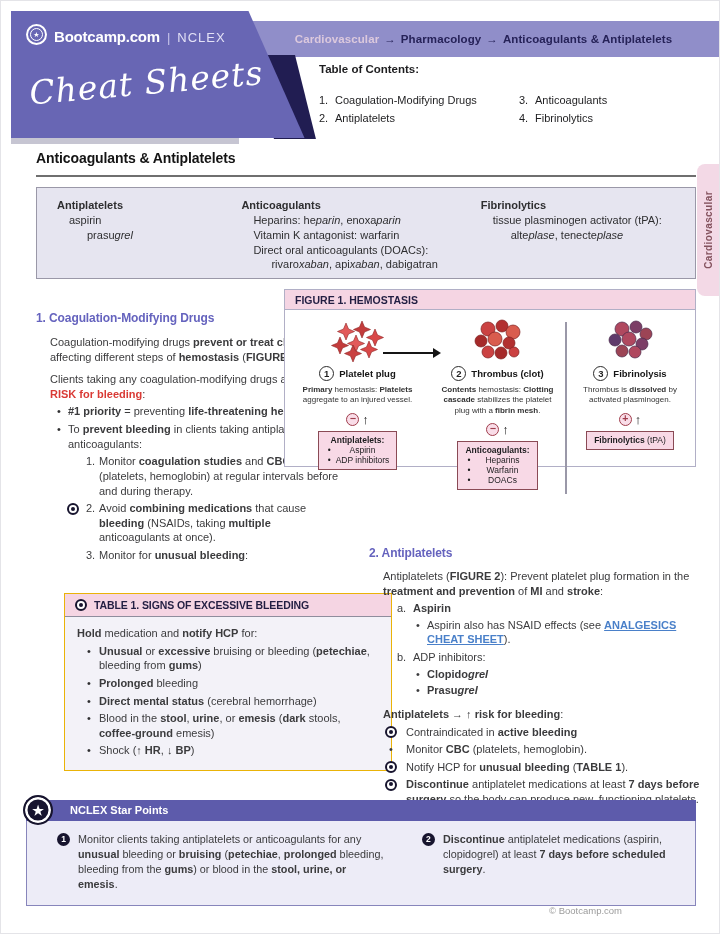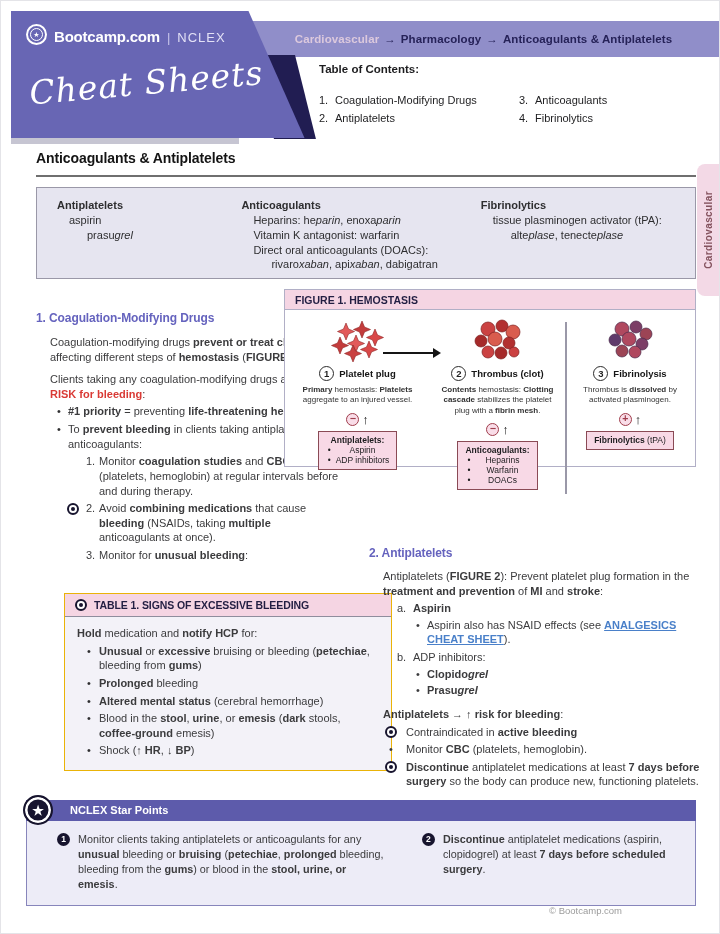--- a/index.html
+++ b/index.html
@@ -380,21 +380,21 @@
 
   <div class="table1">
     <div class="table1-head">
       <span class="bullseye"></span>
       <span class="table1-title">TABLE 1. SIGNS OF EXCESSIVE BLEEDING</span>
     </div>
     <div class="table1-body">
       <div><b>Hold</b> medication and <b>notify HCP</b> for:</div>
       <div class="li"><b>Unusual</b> or <b>excessive</b> bruising or bleeding (<b>petechiae</b>, bleeding from <b>gums</b>)</div>
       <div class="li"><b>Prolonged</b> bleeding</div>
-      <div class="li"><b>Altered mental status</b> (cerebral hemorrhage)</div>
+      <div class="li"><b>Direct mental status</b> (cerebral hemorrhage)</div>
       <div class="li">Blood in the <b>stool</b>, <b>urine</b>, or <b>emesis</b> (<b>dark</b> stools, <b>coffee-ground</b> emesis)</div>
       <div class="li">Shock (<b>↑ HR</b>, <b>↓ BP</b>)</div>
     </div>
   </div>
 
   <div class="col-right">
     <div class="sec-heading">2. Antiplatelets</div>
     <div class="intro">Antiplatelets (<b>FIGURE 2</b>): Prevent platelet plug formation in the <b>treatment and prevention</b> of <b>MI</b> and <b>stroke</b>:</div>
     <div class="abc-row">
       <span class="amark">a.</span>
@@ -413,20 +413,24 @@
     <div class="risk-head"><b>Antiplatelets → ↑ risk for bleeding</b>:</div>
     <div class="risk-li">
       <span class="bullseye"></span>
       <span>Contraindicated in <b>active bleeding</b></span>
     </div>
     <div class="risk-li dot">
       <span>Monitor <b>CBC</b> (platelets, hemoglobin).</span>
     </div>
     <div class="risk-li">
       <span class="bullseye"></span>
+      <span>Notify HCP for <b>unusual bleeding</b> (<b>TABLE 1</b>).</span>
+    </div>
+    <div class="risk-li">
+      <span class="bullseye"></span>
       <span><b>Discontinue</b> antiplatelet medications at least <b>7 days before surgery</b> so the body can produce new, functioning platelets.</span>
     </div>
   </div>
 
   <div class="nclex">
     <div class="nclex-head">
       <span class="star-badge">★</span>
       <span>NCLEX Star Points</span>
     </div>
     <div class="nclex-body">

